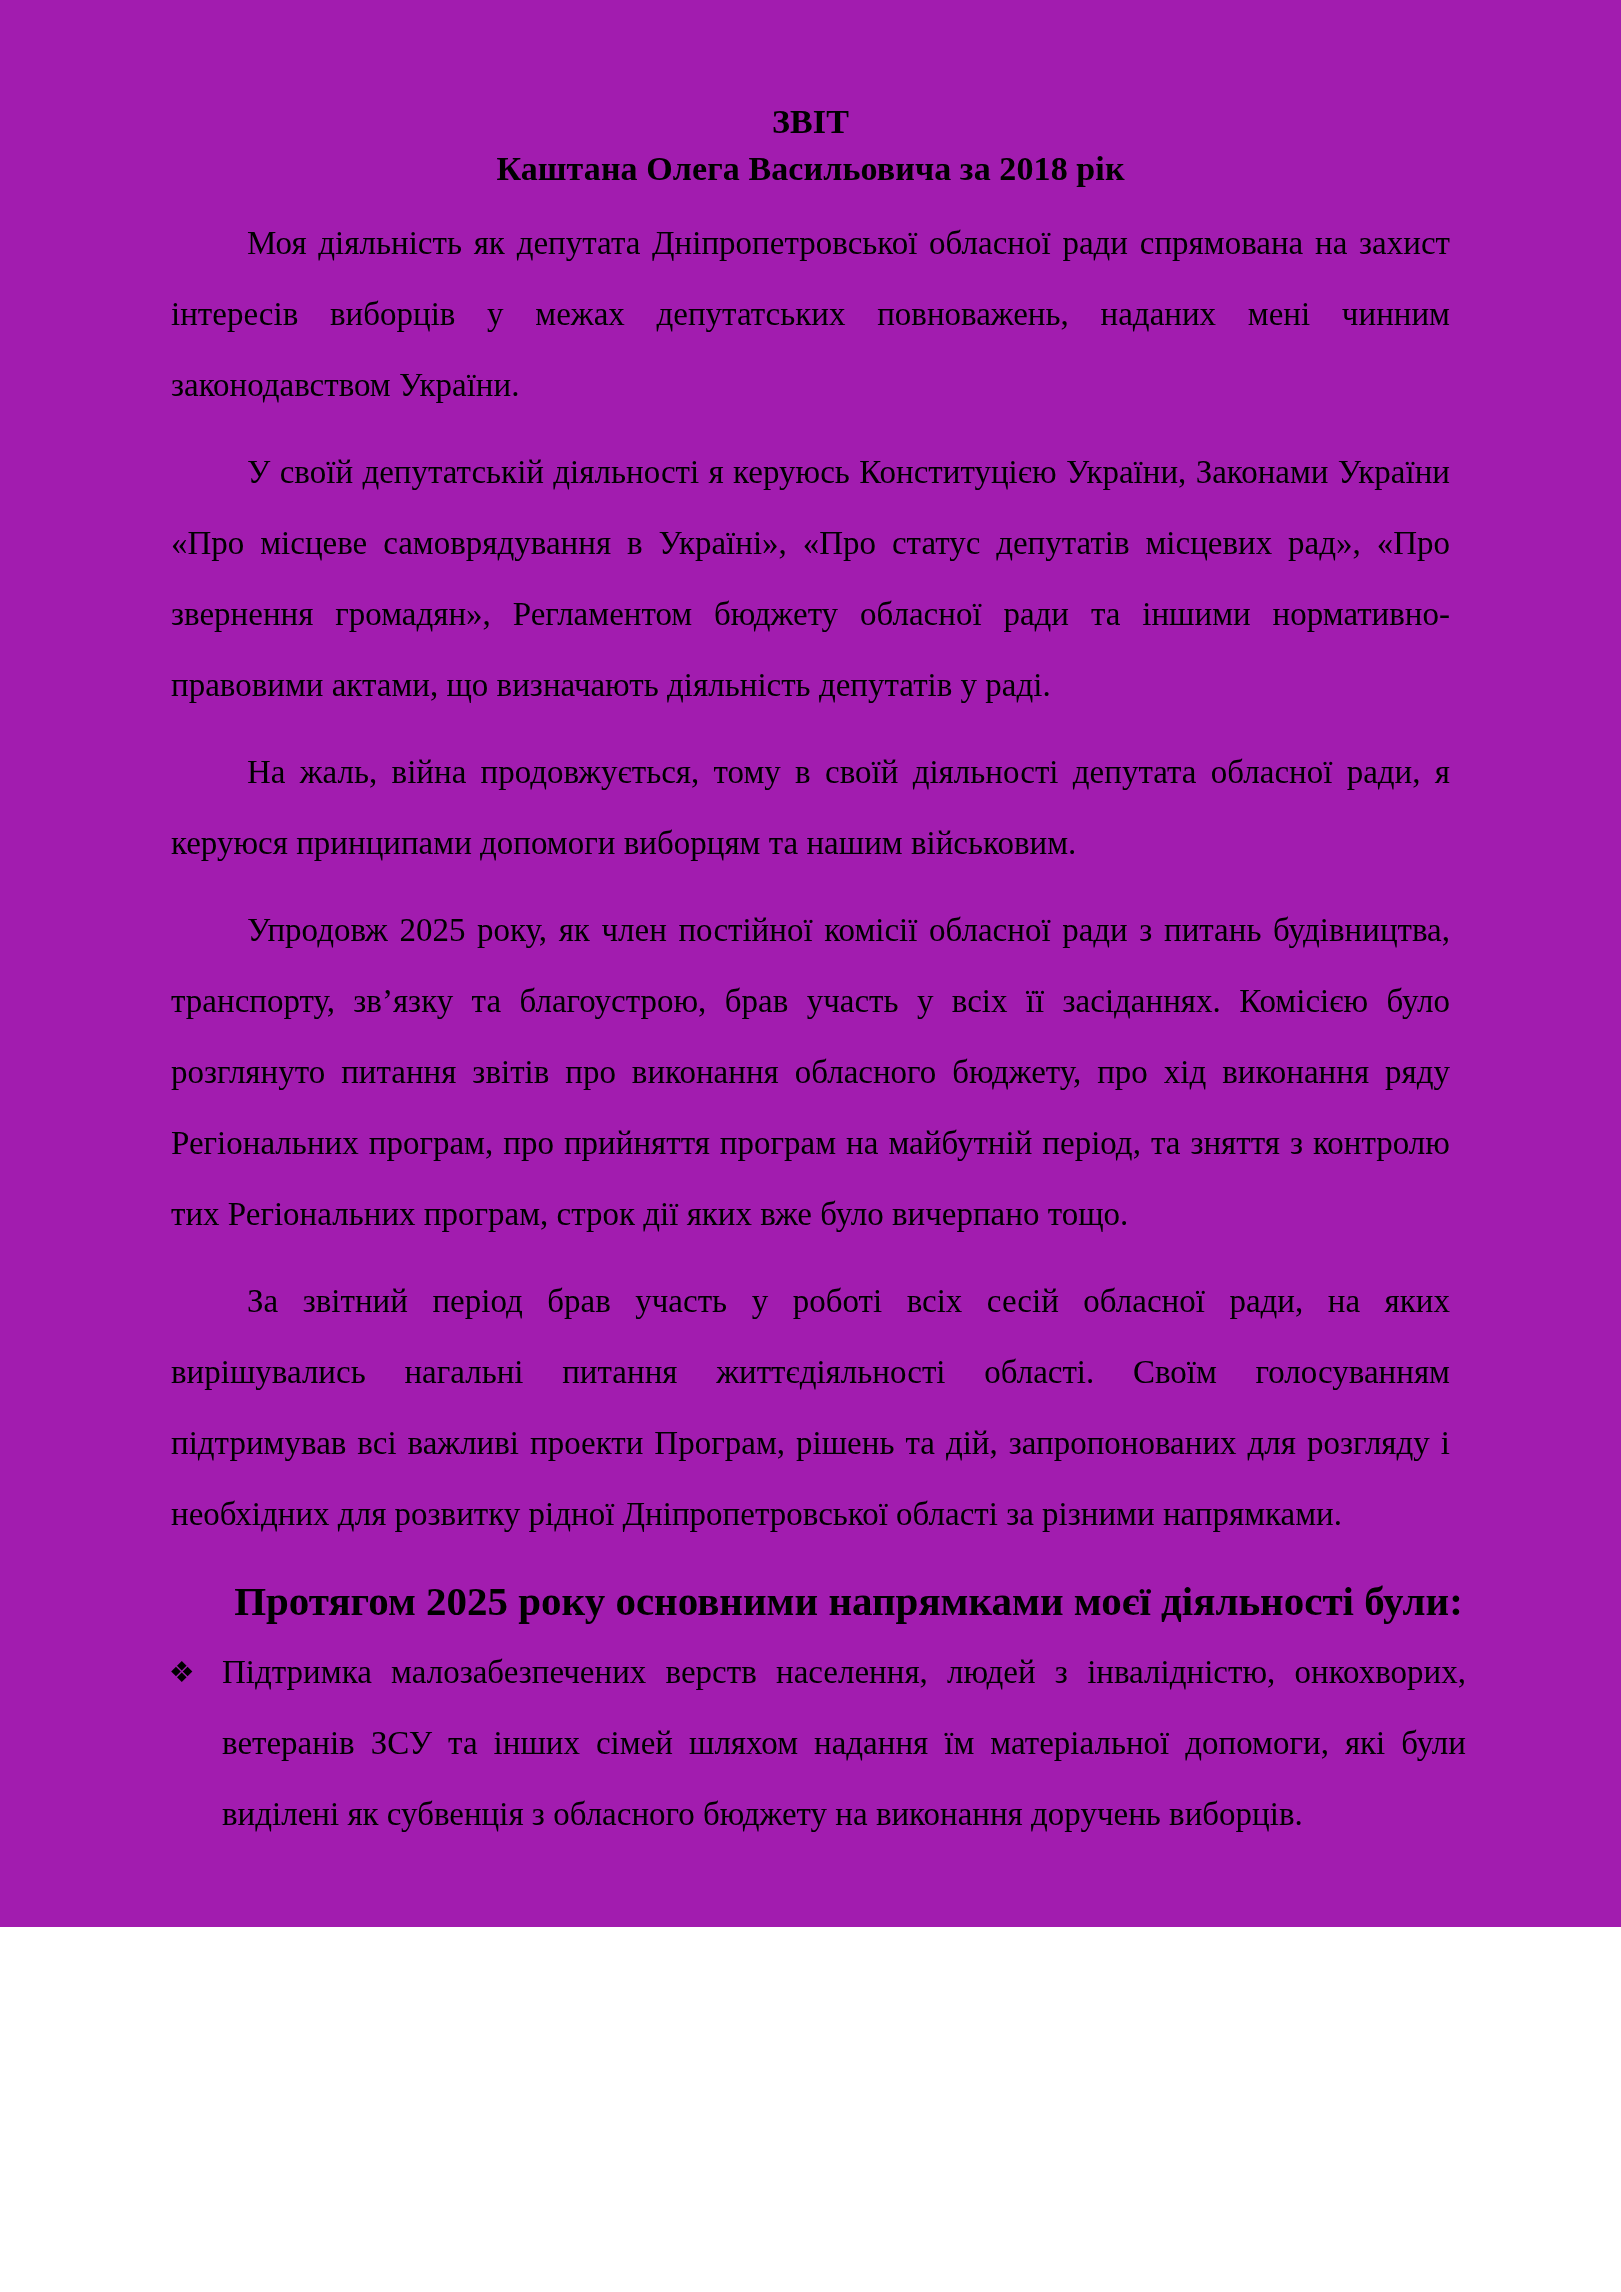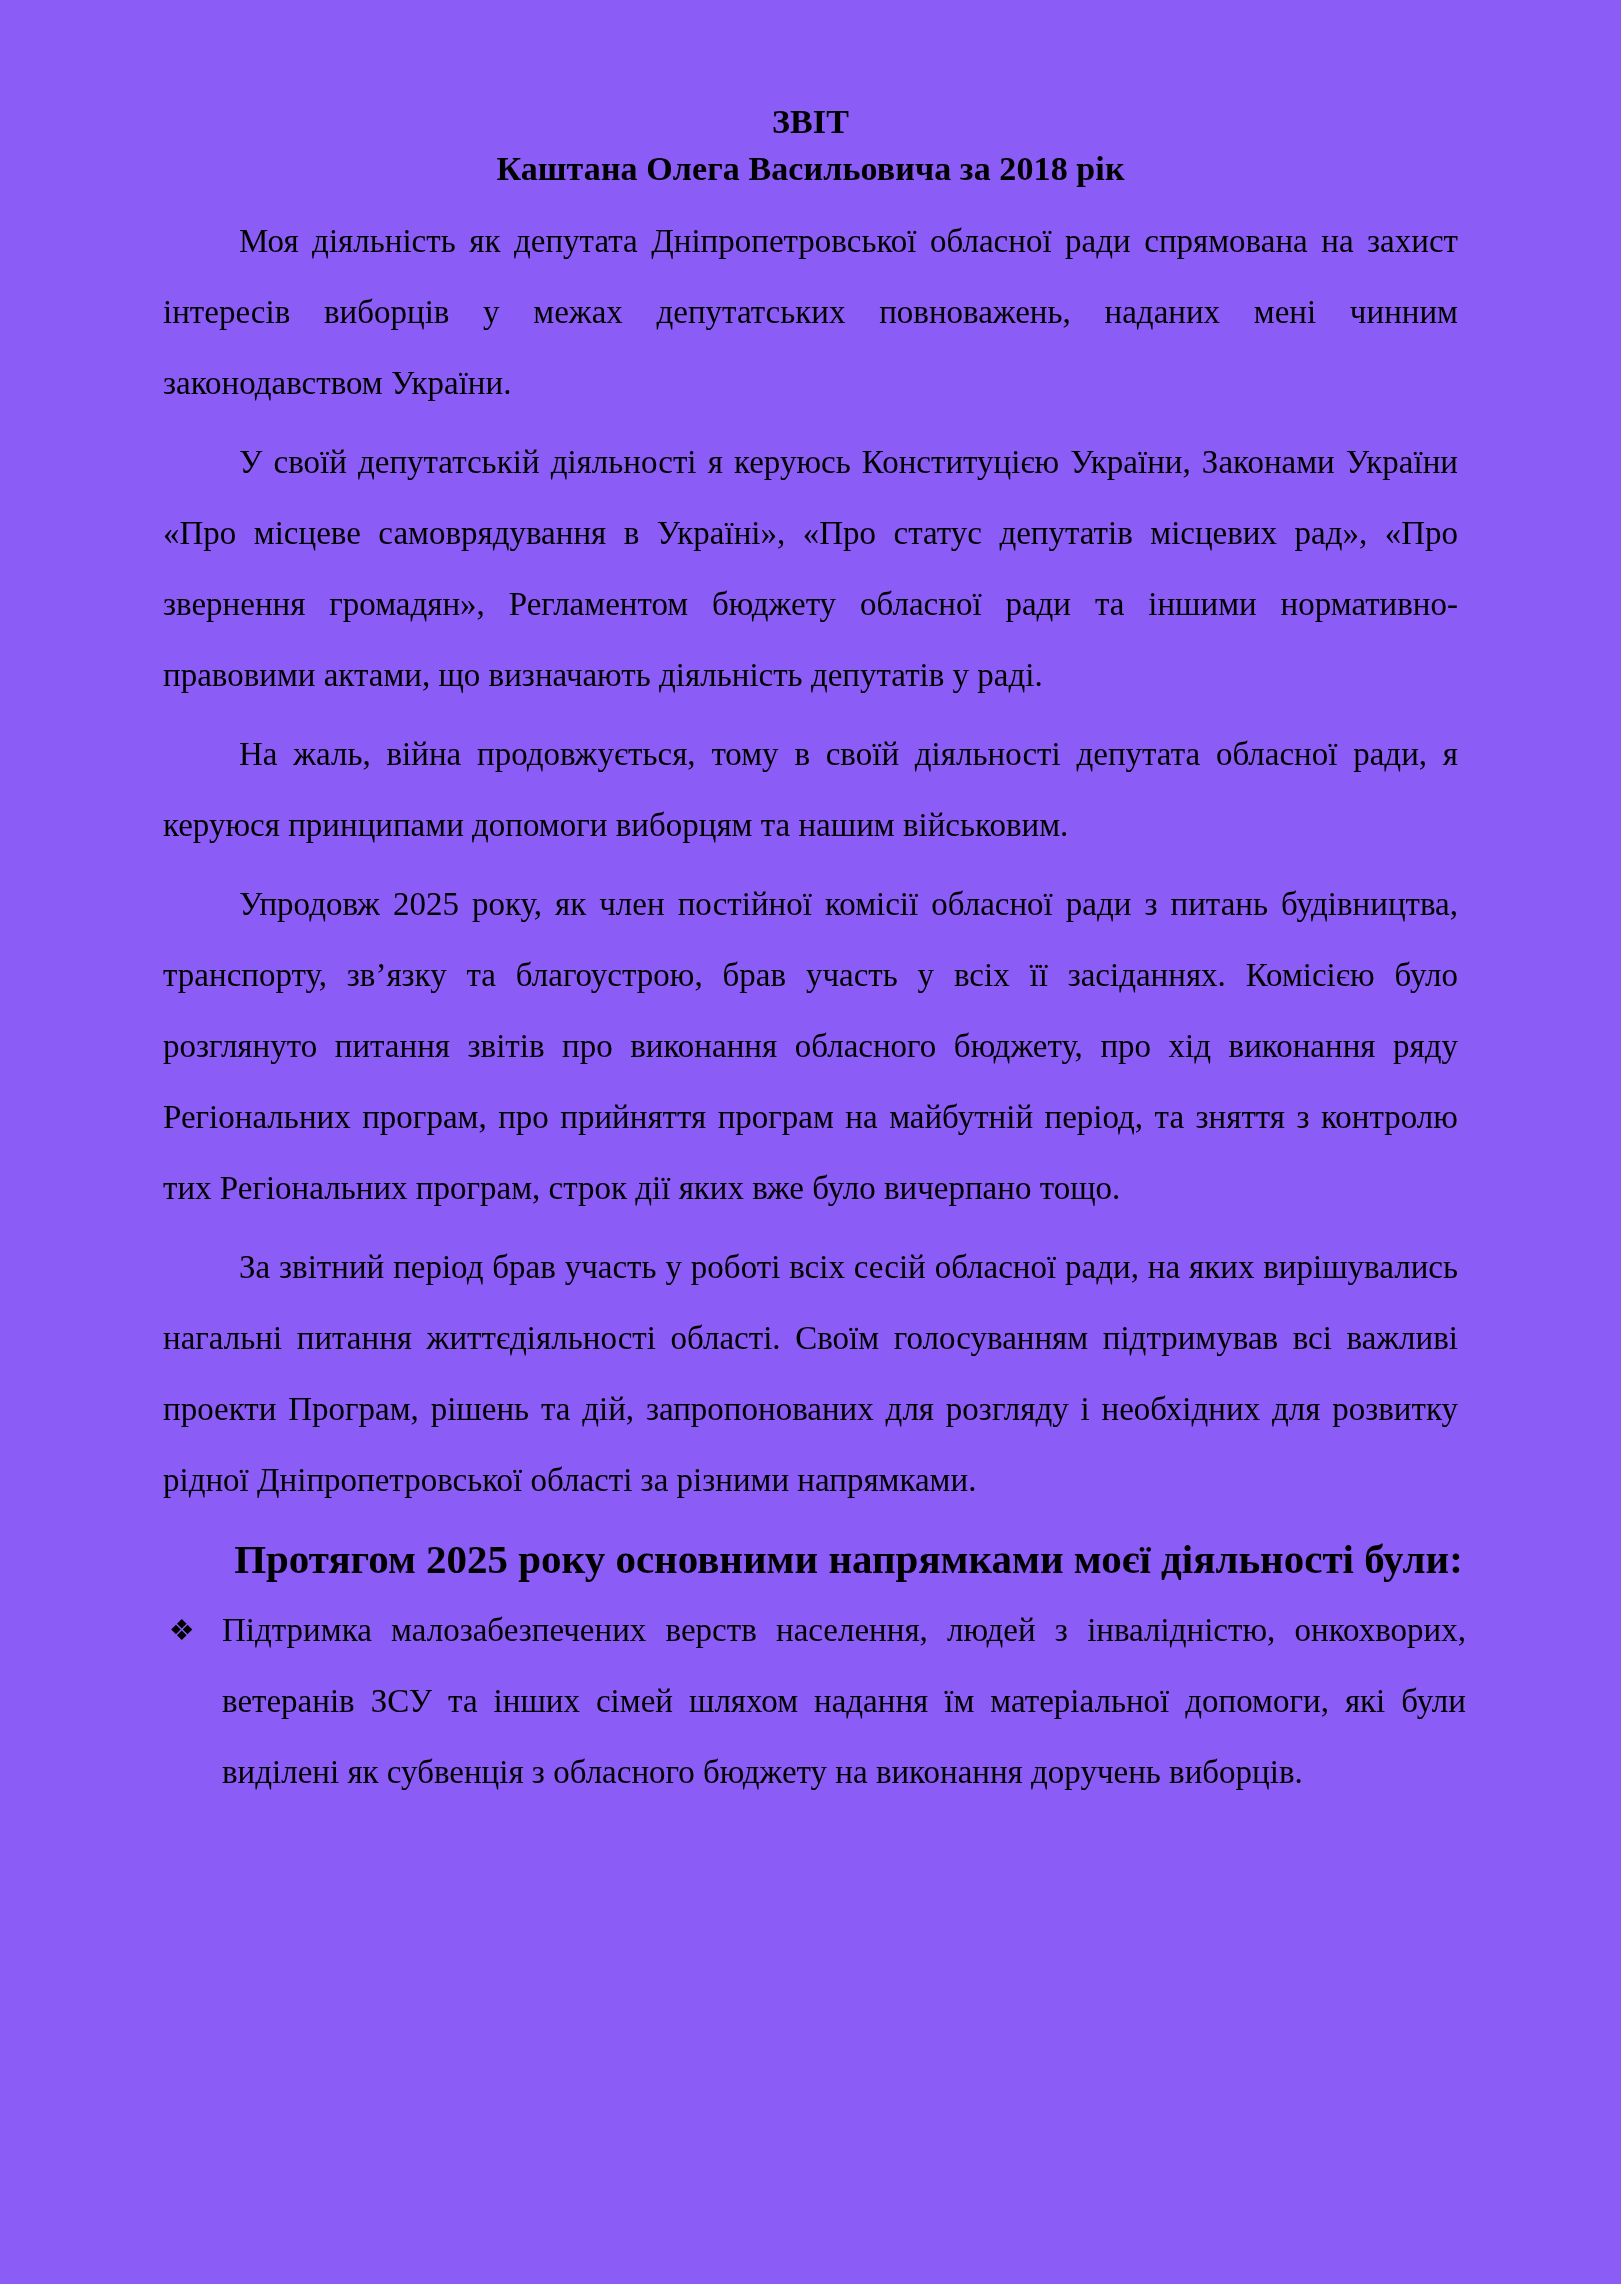--- a/index.html
+++ b/index.html
@@ -8,23 +8,23 @@
     padding: 0;
     background: #ffffff;
   }
   body {
     font-family: "Liberation Serif", "DejaVu Serif", serif;
     color: #000000;
   }
   .page {
     position: relative;
     width: 1621px;
-    height: 2284px;
+    height: 1927px;
     margin: 0 auto;
-    background: #8b5cf6;
+    background: #a21caf;
     box-sizing: border-box;
     padding: 98px 155px 0 155px;
     overflow: hidden;
   }
   .doc-body {
     width: 1311px;
   }
 
   
   .title-block {
@@ -36,21 +36,21 @@
     margin: 0 0 13.7px 0;
   }
   .title-line {
     display: block;
     white-space: pre;
   }
   .title-line-1 { margin-bottom: 0px; }
 
   
   p.para {
-    margin: 8px;
+    margin: 16px;
     font-size: 33px;
     line-height: 71px;
     text-align: justify;
     text-justify: inter-word;
     text-indent: 76px;
     hyphens: none;
   }
 
   .subhead {
     margin: 0;

